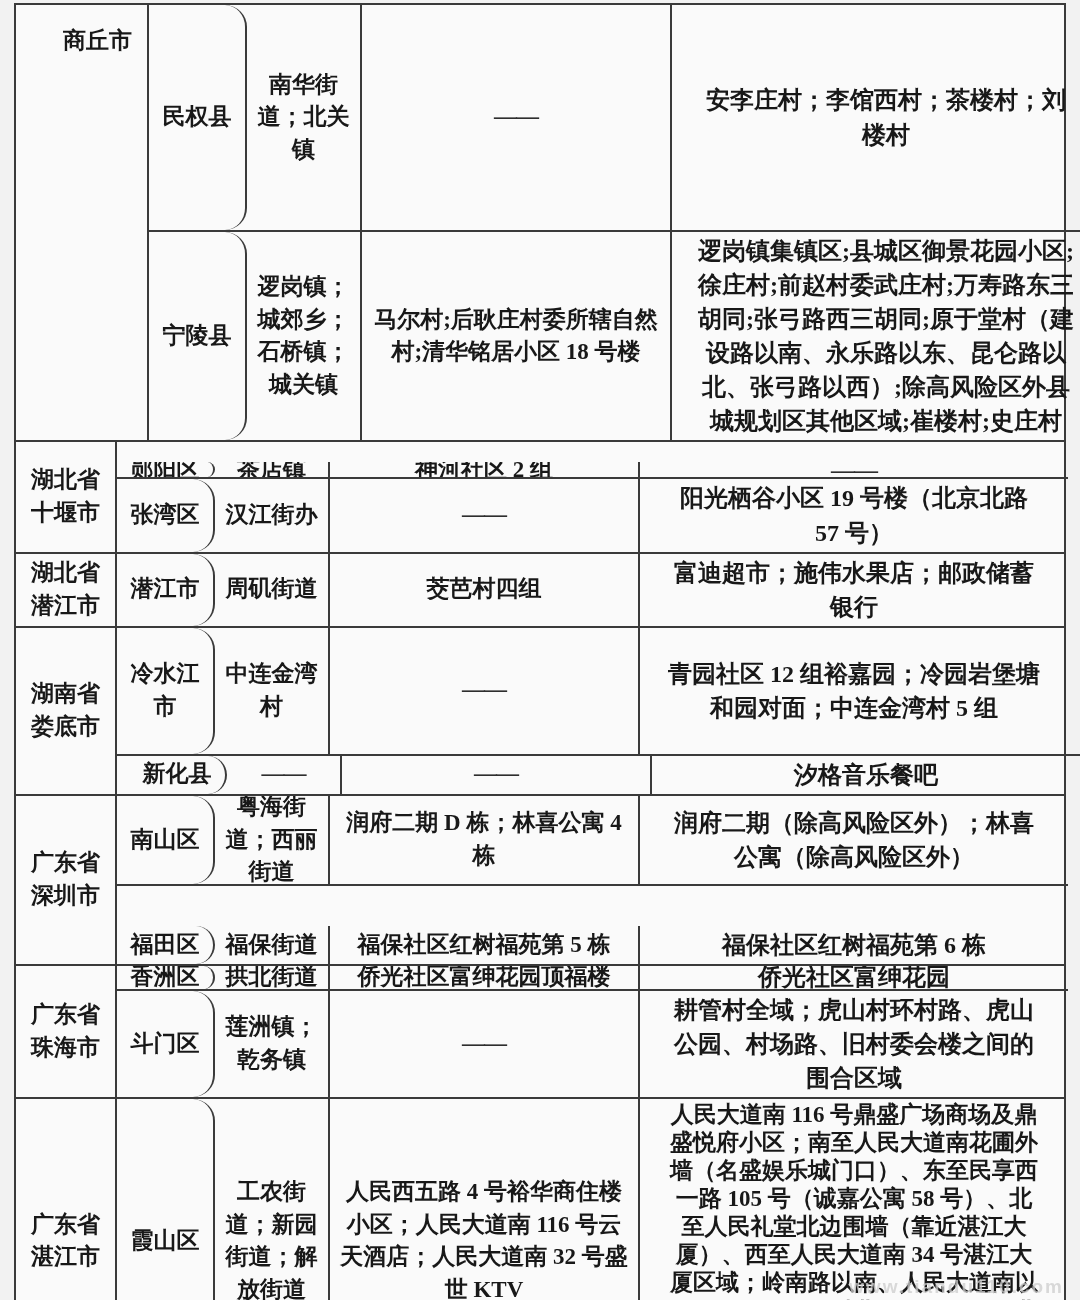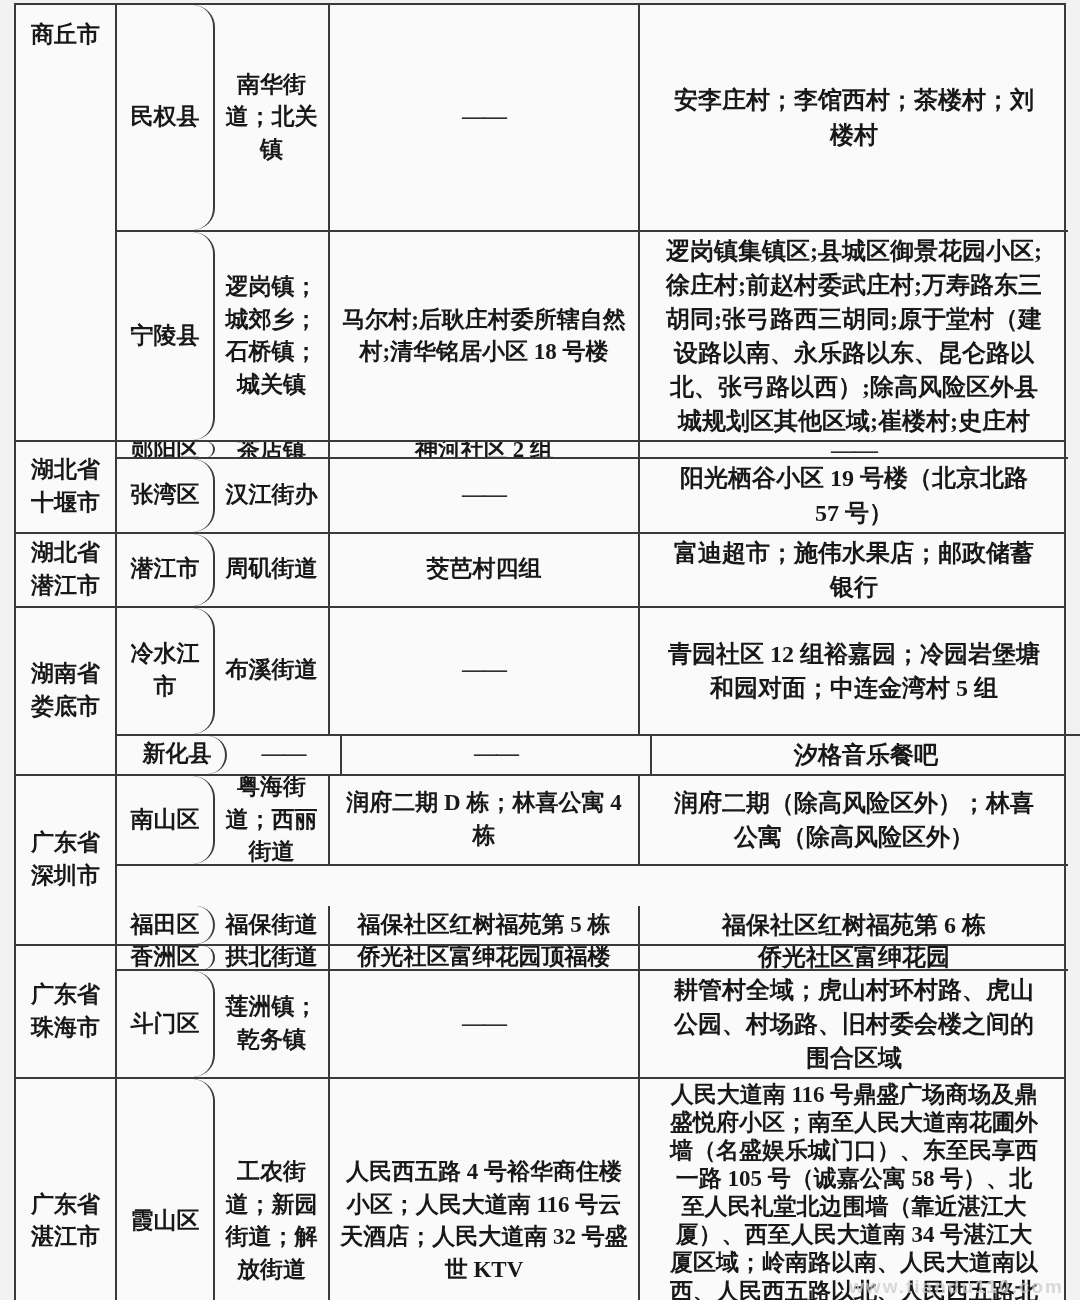--- a/index.html
+++ b/index.html
@@ -24,21 +24,21 @@
   .cell {
     display: flex; align-items: center; justify-content: center;
     text-align: center;
     padding: 2px 6px;
     font-size: 23px;
     line-height: 1.42;
     border-right: 2px solid #3a3a3a;
     overflow: hidden;
   }
   .city-cell { width: 101px; flex: none; }
-  .city-top { align-items: flex-start; padding-top: 14px; }
+  .city-top { align-items: flex-start; padding-top: 20px; margin-left: 32px; }
   .rows { flex: 1; display: flex; flex-direction: column; }
   .row { display: flex; border-bottom: 2px solid #3a3a3a; }
   .row:last-child { border-bottom: 0; flex: 1; }
   .county-cell  { width: 98px;  flex: none; border-radius: 22px; }
   .streets-cell { width: 115px; flex: none; }
   .mid-cell     { width: 310px; flex: none; }
   .detail-cell  { width: 428px; flex: none; border-right: 0; padding: 2px 26px; font-size: 24px; }
   .dense { line-height: 1.22; font-size: 23px; }
   .dash { letter-spacing: -1px; color: #2e2e2e; }
   .watermark {
@@ -72,21 +72,21 @@
           <div class="cell county-cell">宁陵县</div>
           <div class="cell streets-cell">逻岗镇；城郊乡；石桥镇；城关镇</div>
           <div class="cell mid-cell">马尔村;后耿庄村委所辖自然村;清华铭居小区 18 号楼</div>
           <div class="cell detail-cell">逻岗镇集镇区;县城区御景花园小区;徐庄村;前赵村委武庄村;万寿路东三胡同;张弓路西三胡同;原于堂村（建设路以南、永乐路以东、昆仑路以北、张弓路以西）;除高风险区外县城规划区其他区域;崔楼村;史庄村</div>
         </div>
       </div>
     </div>
     <div class="group">
       <div class="cell city-cell">湖北省十堰市</div>
       <div class="rows">
-        <div class="row" style="height: 17px;">
+        <div class="row" style="height: 17px; margin-top: 20px;">
           <div class="cell county-cell">郧阳区</div>
           <div class="cell streets-cell">茶店镇</div>
           <div class="cell mid-cell">神河社区 2 组</div>
           <div class="cell detail-cell">
             <span class="dash">——</span>
           </div>
         </div>
         <div class="row" style="height: 29px;">
           <div class="cell county-cell">张湾区</div>
           <div class="cell streets-cell">汉江街办</div>
@@ -106,21 +106,21 @@
           <div class="cell mid-cell">茭芭村四组</div>
           <div class="cell detail-cell">富迪超市；施伟水果店；邮政储蓄银行</div>
         </div>
       </div>
     </div>
     <div class="group">
       <div class="cell city-cell">湖南省娄底市</div>
       <div class="rows">
         <div class="row" style="height: 128px;">
           <div class="cell county-cell">冷水江市</div>
-          <div class="cell streets-cell">布溪街道</div>
+          <div class="cell streets-cell">中连金湾村</div>
           <div class="cell mid-cell">
             <span class="dash">——</span>
           </div>
           <div class="cell detail-cell">青园社区 12 组裕嘉园；冷园岩堡塘和园对面；中连金湾村 5 组</div>
         </div>
         <div class="row" style="height: 103px; margin-left: 12px;">
           <div class="cell county-cell">新化县</div>
           <div class="cell streets-cell">
             <span class="dash">——</span>
           </div>

